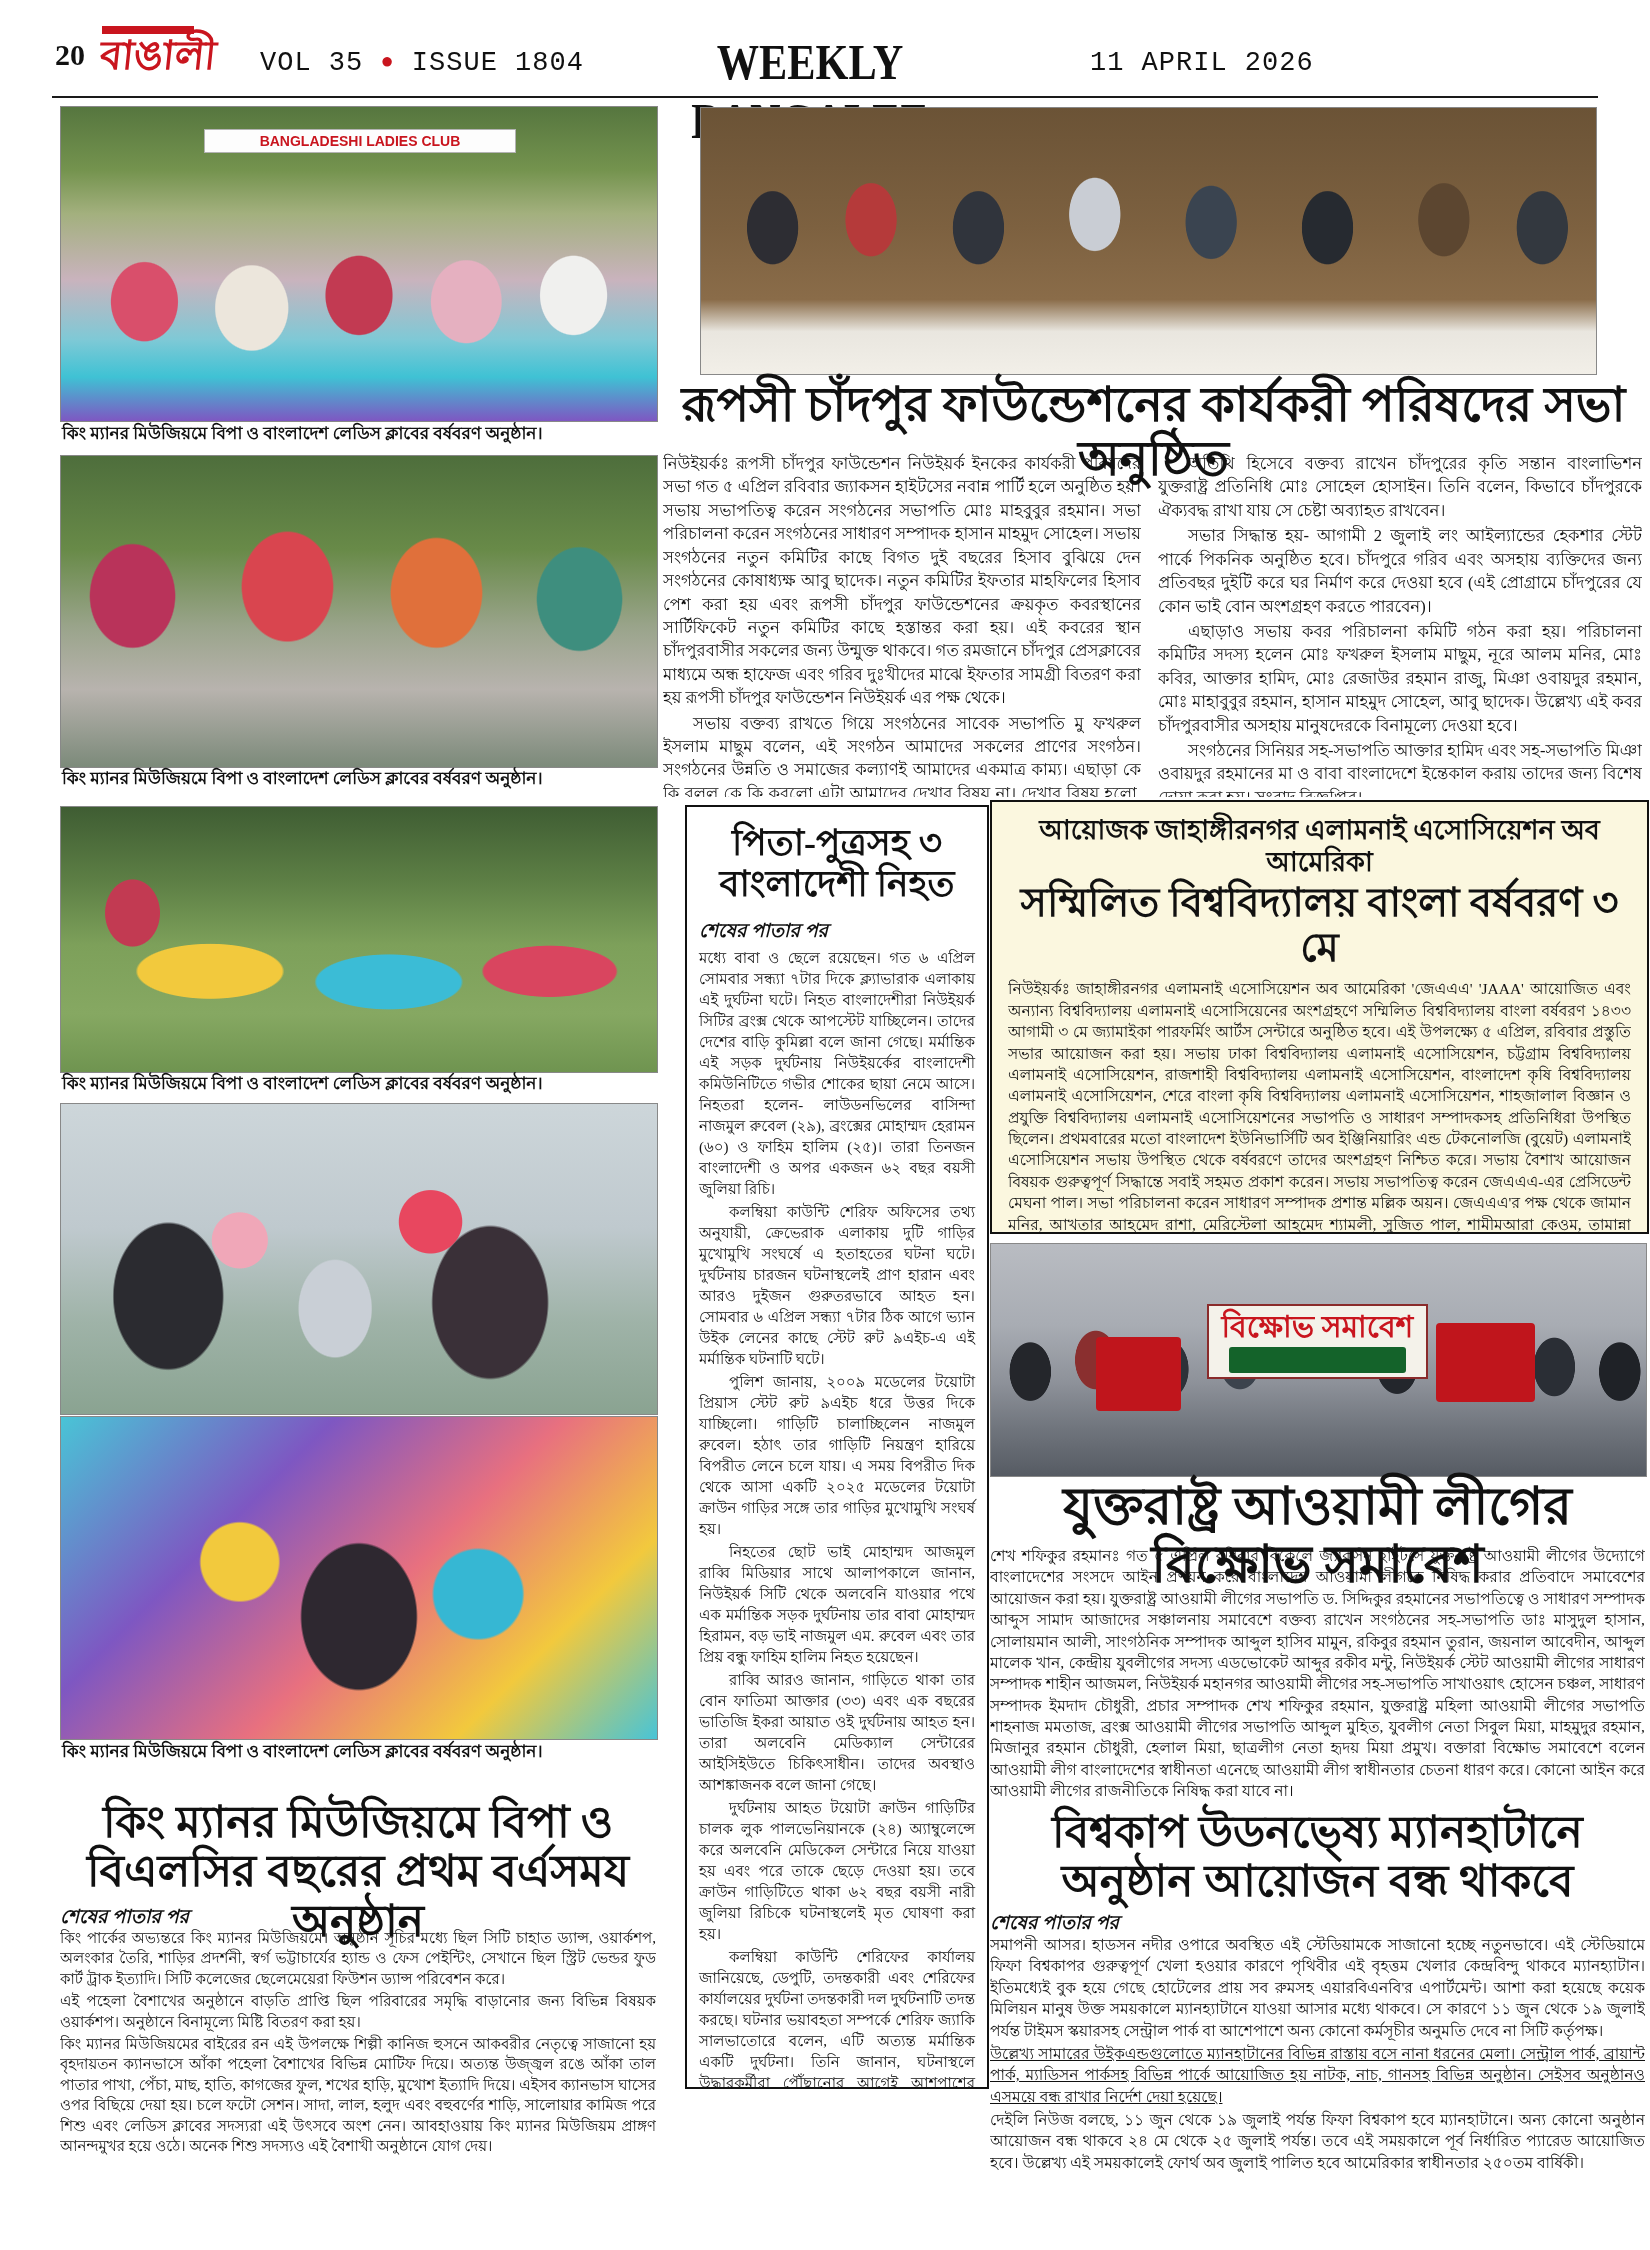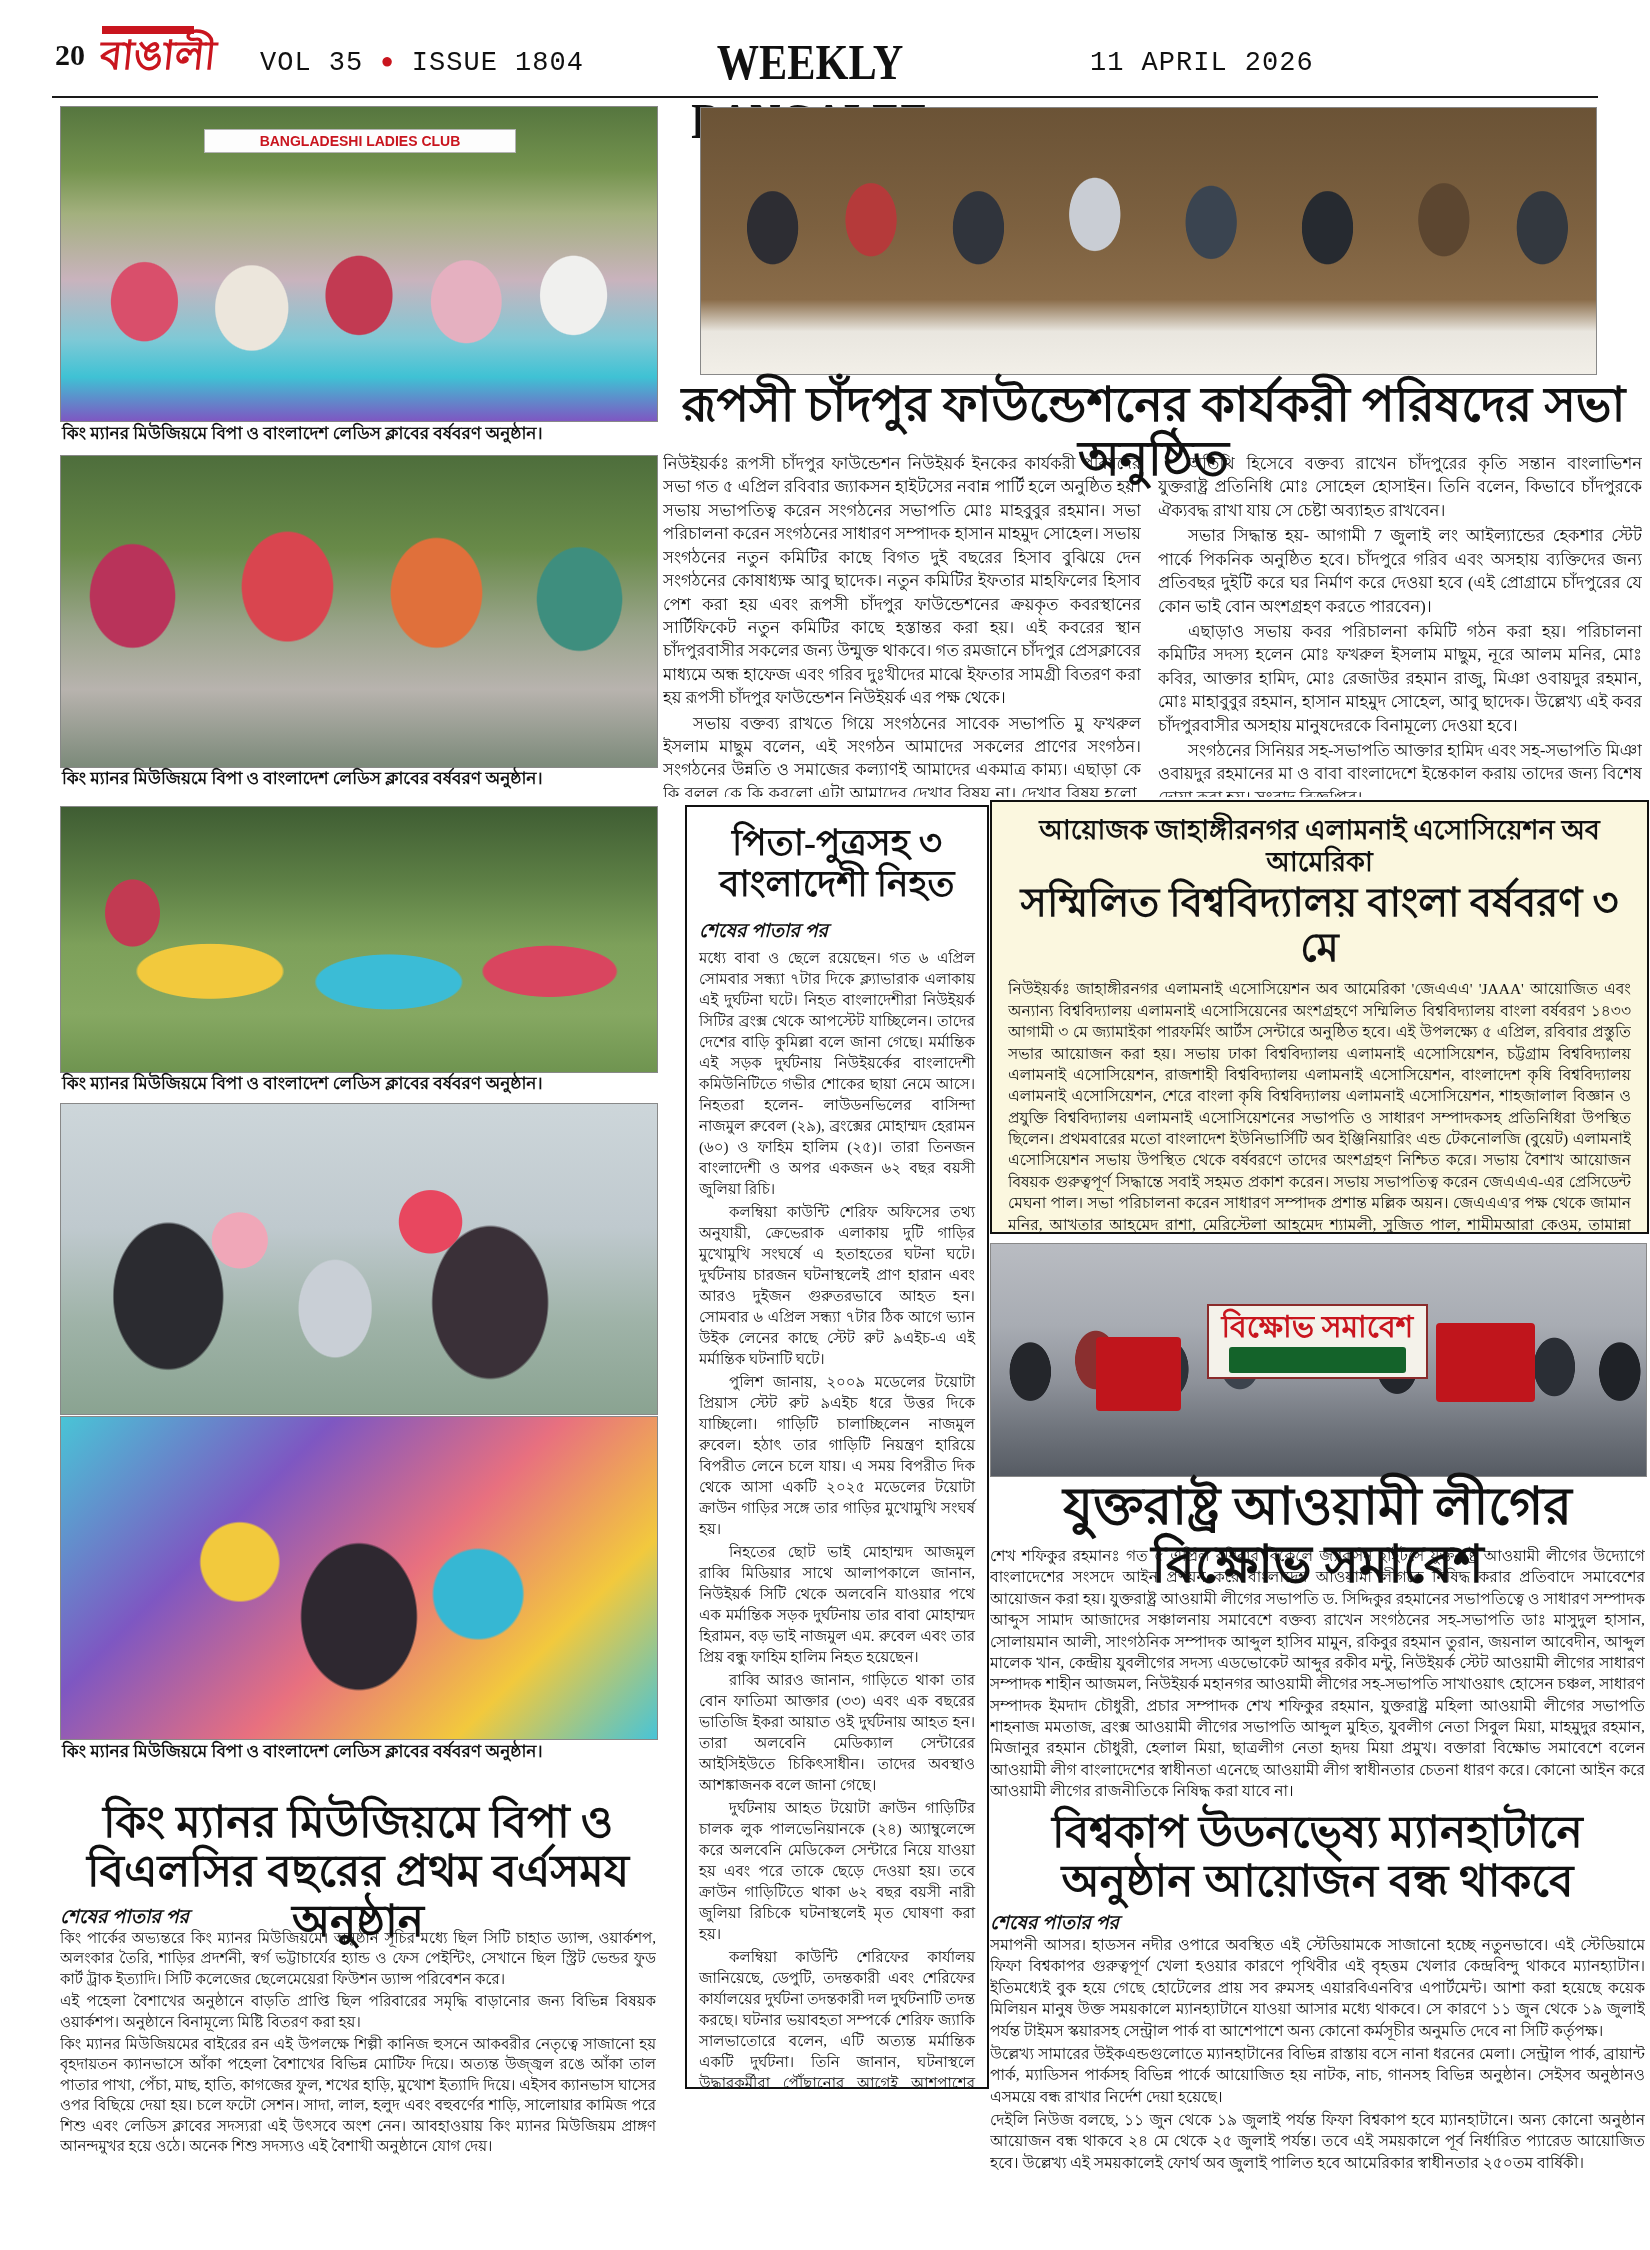--- a/index.html
+++ b/index.html
@@ -111,21 +111,21 @@
        radial-gradient(42px 60px at 94% 45%, #33383f 0 60%, transparent 62%),
        linear-gradient(180deg,#6b5336 0%,#7d6140 45%,#8a6c49 72%,#e9e6df 84%,#f2efe8 100%);"></div>
   <div class="abs headline h-xl" style="left:662px;top:378px;width:983px;">রূপসী চাঁদপুর ফাউন্ডেশনের কার্যকরী পরিষদের সভা অনুষ্ঠিত</div>
 
   <div class="colwrap" style="left:663px;top:452px;width:478px;height:345px;">
     <p class="bt noindent">নিউইয়র্কঃ রূপসী চাঁদপুর ফাউন্ডেশন নিউইয়র্ক ইনকের কার্যকরী পরিষদের সভা গত ৫ এপ্রিল রবিবার জ্যাকসন হাইটসের নবান্ন পার্টি হলে অনুষ্ঠিত হয়। সভায় সভাপতিত্ব করেন সংগঠনের সভাপতি মোঃ মাহবুবুর রহমান। সভা পরিচালনা করেন সংগঠনের সাধারণ সম্পাদক হাসান মাহমুদ সোহেল। সভায় সংগঠনের নতুন কমিটির কাছে বিগত দুই বছরের হিসাব বুঝিয়ে দেন সংগঠনের কোষাধ্যক্ষ আবু ছাদেক। নতুন কমিটির ইফতার মাহফিলের হিসাব পেশ করা হয় এবং রূপসী চাঁদপুর ফাউন্ডেশনের ক্রয়কৃত কবরস্থানের সার্টিফিকেট নতুন কমিটির কাছে হস্তান্তর করা হয়। এই কবরের স্থান চাঁদপুরবাসীর সকলের জন্য উন্মুক্ত থাকবে। গত রমজানে চাঁদপুর প্রেসক্লাবের মাধ্যমে অন্ধ হাফেজ এবং গরিব দুঃখীদের মাঝে ইফতার সামগ্রী বিতরণ করা হয় রূপসী চাঁদপুর ফাউন্ডেশন নিউইয়র্ক এর পক্ষ থেকে।</p>
     <p class="bt">সভায় বক্তব্য রাখতে গিয়ে সংগঠনের সাবেক সভাপতি মু ফখরুল ইসলাম মাছুম বলেন, এই সংগঠন আমাদের সকলের প্রাণের সংগঠন। সংগঠনের উন্নতি ও সমাজের কল্যাণই আমাদের একমাত্র কাম্য। এছাড়া কে কি বলল কে কি করলো এটা আমাদের দেখার বিষয় না। দেখার বিষয় হলো, আমরা কি করতে পারলাম এই সমাজের জন্য এটাই হচ্ছে কাজ।</p>
   </div>
   <div class="colwrap" style="left:1158px;top:452px;width:484px;height:345px;">
     <p class="bt">অতিথি হিসেবে বক্তব্য রাখেন চাঁদপুরের কৃতি সন্তান বাংলাভিশন যুক্তরাষ্ট্র প্রতিনিধি মোঃ সোহেল হোসাইন। তিনি বলেন, কিভাবে চাঁদপুরকে ঐক্যবদ্ধ রাখা যায় সে চেষ্টা অব্যাহত রাখবেন।</p>
-    <p class="bt">সভার সিদ্ধান্ত হয়- আগামী 7 জুলাই লং আইল্যান্ডের হেকশার স্টেট পার্কে পিকনিক অনুষ্ঠিত হবে। চাঁদপুরে গরিব এবং অসহায় ব্যক্তিদের জন্য প্রতিবছর দুইটি করে ঘর নির্মাণ করে দেওয়া হবে (এই প্রোগ্রামে চাঁদপুরের যে কোন ভাই বোন অংশগ্রহণ করতে পারবেন)।</p>
+    <p class="bt">সভার সিদ্ধান্ত হয়- আগামী 2 জুলাই লং আইল্যান্ডের হেকশার স্টেট পার্কে পিকনিক অনুষ্ঠিত হবে। চাঁদপুরে গরিব এবং অসহায় ব্যক্তিদের জন্য প্রতিবছর দুইটি করে ঘর নির্মাণ করে দেওয়া হবে (এই প্রোগ্রামে চাঁদপুরের যে কোন ভাই বোন অংশগ্রহণ করতে পারবেন)।</p>
     <p class="bt">এছাড়াও সভায় কবর পরিচালনা কমিটি গঠন করা হয়। পরিচালনা কমিটির সদস্য হলেন মোঃ ফখরুল ইসলাম মাছুম, নূরে আলম মনির, মোঃ কবির, আক্তার হামিদ, মোঃ রেজাউর রহমান রাজু, মিঞা ওবায়দুর রহমান, মোঃ মাহাবুবুর রহমান, হাসান মাহমুদ সোহেল, আবু ছাদেক। উল্লেখ্য এই কবর চাঁদপুরবাসীর অসহায় মানুষদেরকে বিনামূল্যে দেওয়া হবে।</p>
     <p class="bt">সংগঠনের সিনিয়র সহ-সভাপতি আক্তার হামিদ এবং সহ-সভাপতি মিঞা ওবায়দুর রহমানের মা ও বাবা বাংলাদেশে ইন্তেকাল করায় তাদের জন্য বিশেষ দোয়া করা হয়। সংবাদ বিজ্ঞপ্তির।</p>
   </div>
 
   <div class="boxed" style="left:685px;top:805px;width:300px;height:1280px;">
     <div class="boxed-inner">
       <div class="headline" style="font-size:36px;line-height:1.15;margin:6px 0 10px 0;">পিতা-পুত্রসহ ৩ বাংলাদেশী নিহত</div>
       <div class="continued">শেষের পাতার পর</div>
       <p class="bt noindent" style="font-size:15px;line-height:1.4;">মধ্যে বাবা ও ছেলে রয়েছেন। গত ৬ এপ্রিল সোমবার সন্ধ্যা ৭টার দিকে ক্ল্যাভারাক এলাকায় এই দুর্ঘটনা ঘটে। নিহত বাংলাদেশীরা নিউইয়র্ক সিটির ব্রংক্স থেকে আপস্টেট যাচ্ছিলেন। তাদের দেশের বাড়ি কুমিল্লা বলে জানা গেছে। মর্মান্তিক এই সড়ক দুর্ঘটনায় নিউইয়র্কের বাংলাদেশী কমিউনিটিতে গভীর শোকের ছায়া নেমে আসে। নিহতরা হলেন- লাউডনভিলের বাসিন্দা নাজমুল রুবেল (২৯), ব্রংক্সের মোহাম্মদ হেরামন (৬০) ও ফাহিম হালিম (২৫)। তারা তিনজন বাংলাদেশী ও অপর একজন ৬২ বছর বয়সী জুলিয়া রিচি।</p>
       <p class="bt" style="font-size:15px;line-height:1.4;">কলম্বিয়া কাউন্টি শেরিফ অফিসের তথ্য অনুযায়ী, ক্রেভেরাক এলাকায় দুটি গাড়ির মুখোমুখি সংঘর্ষে এ হতাহতের ঘটনা ঘটে। দুর্ঘটনায় চারজন ঘটনাস্থলেই প্রাণ হারান এবং আরও দুইজন গুরুতরভাবে আহত হন। সোমবার ৬ এপ্রিল সন্ধ্যা ৭টার ঠিক আগে ভ্যান উইক লেনের কাছে স্টেট রুট ৯এইচ-এ এই মর্মান্তিক ঘটনাটি ঘটে।</p>
@@ -166,21 +166,21 @@
   </div>
   <div class="abs headline h-awami" style="left:990px;top:1478px;width:655px;">যুক্তরাষ্ট্র আওয়ামী লীগের বিক্ষোভ সমাবেশ</div>
   <div class="colwrap" style="left:990px;top:1545px;width:655px;height:258px;">
     <p class="bt noindent" style="font-size:15.5px;line-height:1.38;">শেখ শফিকুর রহমানঃ গত ৫ এপ্রিল রবিবার বিকেলে জ্যাকসন হাইটসে যুক্তরাষ্ট্র আওয়ামী লীগের উদ্যোগে বাংলাদেশের সংসদে আইন প্রণয়ন করে বাংলাদেশ আওয়ামী লীগকে নিষিদ্ধ করার প্রতিবাদে সমাবেশের আয়োজন করা হয়। যুক্তরাষ্ট্র আওয়ামী লীগের সভাপতি ড. সিদ্দিকুর রহমানের সভাপতিত্বে ও সাধারণ সম্পাদক আব্দুস সামাদ আজাদের সঞ্চালনায় সমাবেশে বক্তব্য রাখেন সংগঠনের সহ-সভাপতি ডাঃ মাসুদুল হাসান, সোলায়মান আলী, সাংগঠনিক সম্পাদক আব্দুল হাসিব মামুন, রকিবুর রহমান তুরান, জয়নাল আবেদীন, আব্দুল মালেক খান, কেন্দ্রীয় যুবলীগের সদস্য এডভোকেট আব্দুর রকীব মন্টু, নিউইয়র্ক স্টেট আওয়ামী লীগের সাধারণ সম্পাদক শাহীন আজমল, নিউইয়র্ক মহানগর আওয়ামী লীগের সহ-সভাপতি সাখাওয়াৎ হোসেন চঞ্চল, সাধারণ সম্পাদক ইমদাদ চৌধুরী, প্রচার সম্পাদক শেখ শফিকুর রহমান, যুক্তরাষ্ট্র মহিলা আওয়ামী লীগের সভাপতি শাহনাজ মমতাজ, ব্রংক্স আওয়ামী লীগের সভাপতি আব্দুল মুহিত, যুবলীগ নেতা সিবুল মিয়া, মাহমুদুর রহমান, মিজানুর রহমান চৌধুরী, হেলাল মিয়া, ছাত্রলীগ নেতা হৃদয় মিয়া প্রমুখ। বক্তারা বিক্ষোভ সমাবেশে বলেন আওয়ামী লীগ বাংলাদেশের স্বাধীনতা এনেছে আওয়ামী লীগ স্বাধীনতার চেতনা ধারণ করে। কোনো আইন করে আওয়ামী লীগের রাজনীতিকে নিষিদ্ধ করা যাবে না।</p>
   </div>
 
   <div class="abs headline h-lg" style="left:990px;top:1808px;width:655px;">বিশ্বকাপ উডনভ্ষ্যে ম্যানহাটানে অনুষ্ঠান আয়োজন বন্ধ থাকবে</div>
   <div class="abs continued" style="left:990px;top:1908px;">শেষের পাতার পর</div>
   <div class="colwrap" style="left:990px;top:1934px;width:655px;height:290px;">
     <p class="bt noindent" style="font-size:15.5px;line-height:1.38;">সমাপনী আসর। হাডসন নদীর ওপারে অবস্থিত এই স্টেডিয়ামকে সাজানো হচ্ছে নতুনভাবে। এই স্টেডিয়ামে ফিফা বিশ্বকাপর গুরুত্বপূর্ণ খেলা হওয়ার কারণে পৃথিবীর এই বৃহত্তম খেলার কেন্দ্রবিন্দু থাকবে ম্যানহ্যাটান। ইতিমধ্যেই বুক হয়ে গেছে হোটেলের প্রায় সব রুমসহ এয়ারবিএনবি'র এপার্টমেন্ট। আশা করা হয়েছে কয়েক মিলিয়ন মানুষ উক্ত সময়কালে ম্যানহ্যাটানে যাওয়া আসার মধ্যে থাকবে। সে কারণে ১১ জুন থেকে ১৯ জুলাই পর্যন্ত টাইমস স্কয়ারসহ সেন্ট্রাল পার্ক বা আশেপাশে অন্য কোনো কর্মসূচীর অনুমতি দেবে না সিটি কর্তৃপক্ষ।</p>
-    <p class="bt noindent" style="font-size:15.5px;line-height:1.38;">উল্লেখ্য সামারের উইকএন্ডগুলোতে ম্যানহাটানের বিভিন্ন রাস্তায় বসে নানা ধরনের মেলা। সেন্ট্রাল পার্ক, ব্রায়ান্ট পার্ক, ম্যাডিসন পার্কসহ বিভিন্ন পার্কে আয়োজিত হয় নাটক, নাচ, গানসহ বিভিন্ন অনুষ্ঠান। সেইসব অনুষ্ঠানও এসময়ে বন্ধ রাখার নির্দেশ দেয়া হয়েছে।</p>
+    <p class="bt noindent" style="font-size:15.5px;line-height:1.38;text-decoration:underline;">উল্লেখ্য সামারের উইকএন্ডগুলোতে ম্যানহাটানের বিভিন্ন রাস্তায় বসে নানা ধরনের মেলা। সেন্ট্রাল পার্ক, ব্রায়ান্ট পার্ক, ম্যাডিসন পার্কসহ বিভিন্ন পার্কে আয়োজিত হয় নাটক, নাচ, গানসহ বিভিন্ন অনুষ্ঠান। সেইসব অনুষ্ঠানও এসময়ে বন্ধ রাখার নির্দেশ দেয়া হয়েছে।</p>
     <p class="bt noindent" style="font-size:15.5px;line-height:1.38;">দেইলি নিউজ বলছে, ১১ জুন থেকে ১৯ জুলাই পর্যন্ত ফিফা বিশ্বকাপ হবে ম্যানহাটানে। অন্য কোনো অনুষ্ঠান আয়োজন বন্ধ থাকবে ২৪ মে থেকে ২৫ জুলাই পর্যন্ত। তবে এই সময়কালে পূর্ব নির্ধারিত প্যারেড আয়োজিত হবে। উল্লেখ্য এই সময়কালেই ফোর্থ অব জুলাই পালিত হবে আমেরিকার স্বাধীনতার ২৫০তম বার্ষিকী।</p>
   </div>
 
   <div class="abs headline h-lg" style="left:60px;top:1798px;width:596px;">কিং ম্যানর মিউজিয়মে বিপা ও বিএলসির বছরের প্রথম বর্এসময অনুষ্ঠান</div>
   <div class="abs continued" style="left:60px;top:1902px;">শেষের পাতার পর</div>
   <div class="colwrap" style="left:60px;top:1928px;width:596px;height:300px;">
     <p class="bt noindent" style="font-size:15px;line-height:1.36;">কিং পার্কের অভ্যন্তরে কিং ম্যানর মিউজিয়মে। অনুষ্ঠান সূচির মধ্যে ছিল সিটি চাহাত ড্যান্স, ওয়ার্কশপ, অলংকার তৈরি, শাড়ির প্রদর্শনী, স্বর্গ ভট্টাচার্যের হ্যান্ড ও ফেস পেইন্টিং, সেখানে ছিল স্ট্রিট ভেন্ডর ফুড কার্ট ট্রাক ইত্যাদি। সিটি কলেজের ছেলেমেয়েরা ফিউশন ড্যান্স পরিবেশন করে।</p>
     <p class="bt noindent" style="font-size:15px;line-height:1.36;">এই পহেলা বৈশাখের অনুষ্ঠানে বাড়তি প্রাপ্তি ছিল পরিবারের সমৃদ্ধি বাড়ানোর জন্য বিভিন্ন বিষয়ক ওয়ার্কশপ। অনুষ্ঠানে বিনামূল্যে মিষ্টি বিতরণ করা হয়।</p>
     <p class="bt noindent" style="font-size:15px;line-height:1.36;">কিং ম্যানর মিউজিয়মের বাইরের রন এই উপলক্ষে শিল্পী কানিজ হুসনে আকবরীর নেতৃত্বে সাজানো হয় বৃহদায়তন ক্যানভাসে আঁকা পহেলা বৈশাখের বিভিন্ন মোটিফ দিয়ে। অত্যন্ত উজ্জ্বল রঙে আঁকা তাল পাতার পাখা, পেঁচা, মাছ, হাতি, কাগজের ফুল, শখের হাড়ি, মুখোশ ইত্যাদি দিয়ে। এইসব ক্যানভাস ঘাসের ওপর বিছিয়ে দেয়া হয়। চলে ফটো সেশন। সাদা, লাল, হলুদ এবং বহুবর্ণের শাড়ি, সালোয়ার কামিজ পরে শিশু এবং লেডিস ক্লাবের সদস্যরা এই উৎসবে অংশ নেন। আবহাওয়ায় কিং ম্যানর মিউজিয়ম প্রাঙ্গণ আনন্দমুখর হয়ে ওঠে। অনেক শিশু সদস্যও এই বৈশাখী অনুষ্ঠানে যোগ দেয়।</p>
   </div>

